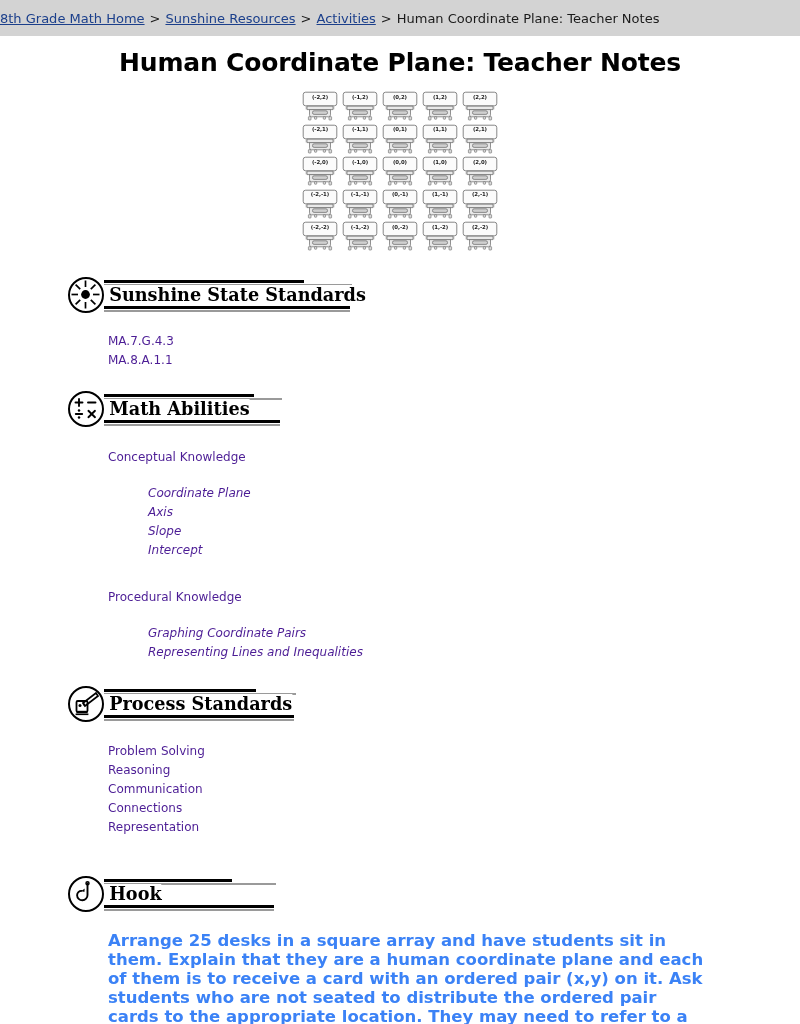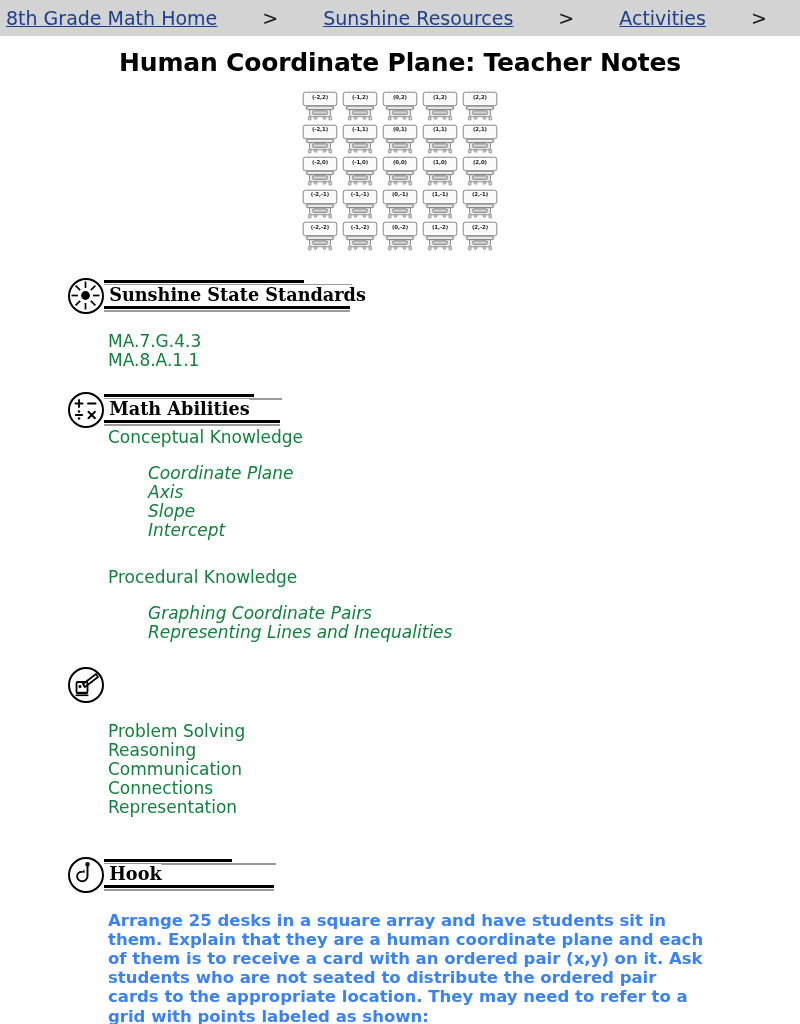--- a/index.html
+++ b/index.html
@@ -10,26 +10,25 @@
     font-family: "DejaVu Sans", sans-serif;
     overflow: hidden;
   }
 
   
   .breadcrumb {
     height: 36px;
     background: #d3d3d3;
     display: flex;
     align-items: center;
-    padding: 0 0 0 6px;
-    font-size: 19px;
+    padding: 0 0 0 0;
+    font-size: 13px;
     color: #1a1a1a;
     white-space: nowrap;
     overflow: hidden;
-    gap: 40px;
   }
   .breadcrumb a {
     color: #1b3f8b;
     text-decoration: underline;
   }
   .breadcrumb .sep { padding: 0 5px; color: #1a1a1a; }
   .breadcrumb .current { color: #1a1a1a; }
 
   
   .page-title {
@@ -73,21 +72,21 @@
     font-weight: bold;
     font-family: "DejaVu Sans", sans-serif;
     color: #1a1a1a;
     letter-spacing: -0.1px;
     pointer-events: none;
   }
 
   
   .banner {
     display: flex;
-    align-items: flex-end;
+    align-items: center;
     margin: 22px 0 0 68px;
     height: 38px;
     position: relative;
   }
   .banner .icon-circle {
     width: 36px; height: 36px;
     border: 2.5px solid #000;
     border-radius: 50%;
     background: #fff;
     flex: 0 0 auto;
@@ -128,26 +127,26 @@
     padding-left: 12px;
     background: #fff;
     line-height: 1;
     transform: scaleX(0.93);
     transform-origin: left center;
     white-space: nowrap;
   }
 
   
   .body-text {
-    font-size: 17px;
-    color: #15803d;
+    font-size: 12px;
+    color: #4c1d95;
     line-height: 19px;
     margin-left: 108px;
   }
-  .block { }
+  .block { margin-top: 20px; }
   .sub-list { margin-left: 40px; margin-top: 17px; font-style: italic; }
   .para {
     margin-left: 108px;
     margin-right: 92px;
     font-size: 16.5px;
     line-height: 19.2px;
     color: #3b82f6;
     font-weight: bold;
   }
   .coord-rows {
@@ -880,20 +879,27 @@
   <div class="icon-circle">
     <svg width="31" height="31" viewBox="0 0 31 31">
       <rect x="6.5" y="13" width="11" height="11" rx="1.2" fill="none" stroke="#000" stroke-width="1.8"></rect>
       <circle cx="10" cy="17.5" r="1.5" fill="#000"></circle>
       <line x1="6.5" y1="24" x2="17.5" y2="24" stroke="#000" stroke-width="2.4"></line>
       <line x1="5.6" y1="26.3" x2="18.4" y2="26.3" stroke="#000" stroke-width="1.6"></line>
       <path d="M13 15 L26 5 L28 8 L15 18 Z" fill="none" stroke="#000" stroke-width="1.7"></path>
       <line x1="13" y1="15" x2="15" y2="18" stroke="#000" stroke-width="1.7"></line>
     </svg>
   </div>
+  <div class="label-block">
+    <div class="rule-top" style="width:152px"></div>
+    <div class="rule-top2" style="width:192px"></div>
+    <div class="rule-bot" style="width:190px"></div>
+    <div class="rule-bot2" style="width:190px"></div>
+    <span class="btext">Process Standards</span>
+  </div>
 </div>
 
 <div class="body-text" style="margin-top:19px">
   <div>Problem Solving</div>
   <div>Reasoning</div>
   <div>Communication</div>
   <div>Connections</div>
   <div>Representation</div>
 </div>
 

